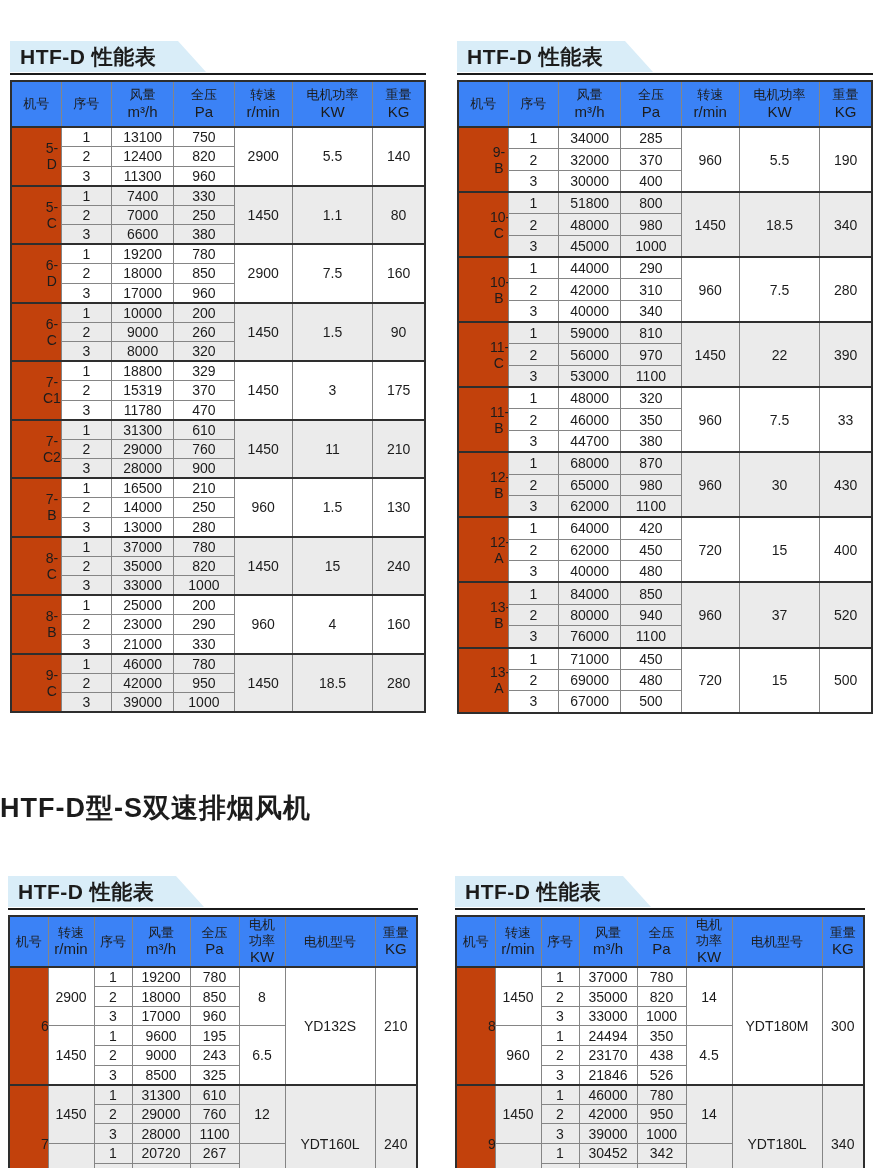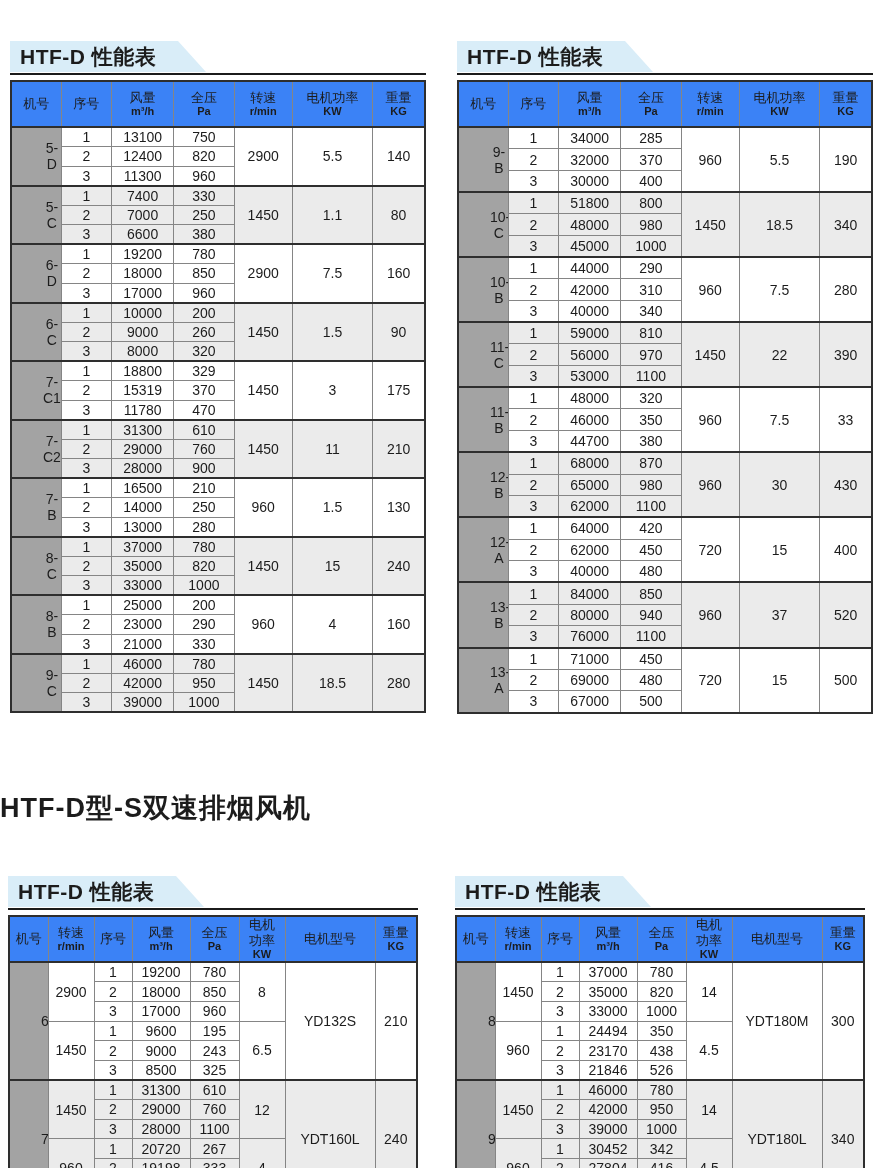--- a/index.html
+++ b/index.html
@@ -17,24 +17,24 @@
             display:flex; align-items:center; padding-left:10px; padding-right:18px;
             font-size:21px; font-weight:bold; letter-spacing:0.5px; white-space:nowrap; }
   .rule { height:2px; background:#1b1b1b; margin-top:1px; }
 
   table.ptable { border-collapse:collapse; table-layout:fixed; margin-top:5px;
                  border:2px solid #2e2e2e; width:100%; }
   .ptable th, .ptable td { border:1px solid #858585; text-align:center; vertical-align:middle;
                            padding:0; overflow:hidden; }
   .ptable thead th { background:#3b82f6; font-weight:normal; font-size:13px; line-height:1.2;
                      border-bottom:2px solid #2e2e2e; }
-  .ptable thead .unit { font-size:11px;font-weight:bold; }
+  .ptable thead .unit { font-size:15px; }
   .ptable thead .lbl  { white-space:pre-line; }
   .ptable td { font-size:14px; }
-  td.mach  { background:#a3a3a3;padding-left:31px; }
+  td.mach  { background:#c2410c;padding-left:31px; }
   td.shade { background:#ebebeb; }
   td.plain { background:#ffffff; }
   tr.gstart > td { border-top:2px solid #2e2e2e; }
 
   .t-topleft  thead tr { height:46px; }
   .t-topright thead tr { height:46px; }
   .t-topleft  tbody tr { height:19.5px; }
   .t-topright tbody tr { height:21.7px; }
   .t-bottom   thead tr { height:43px; }
   .t-bottom   tbody tr { height:19.6px; }

